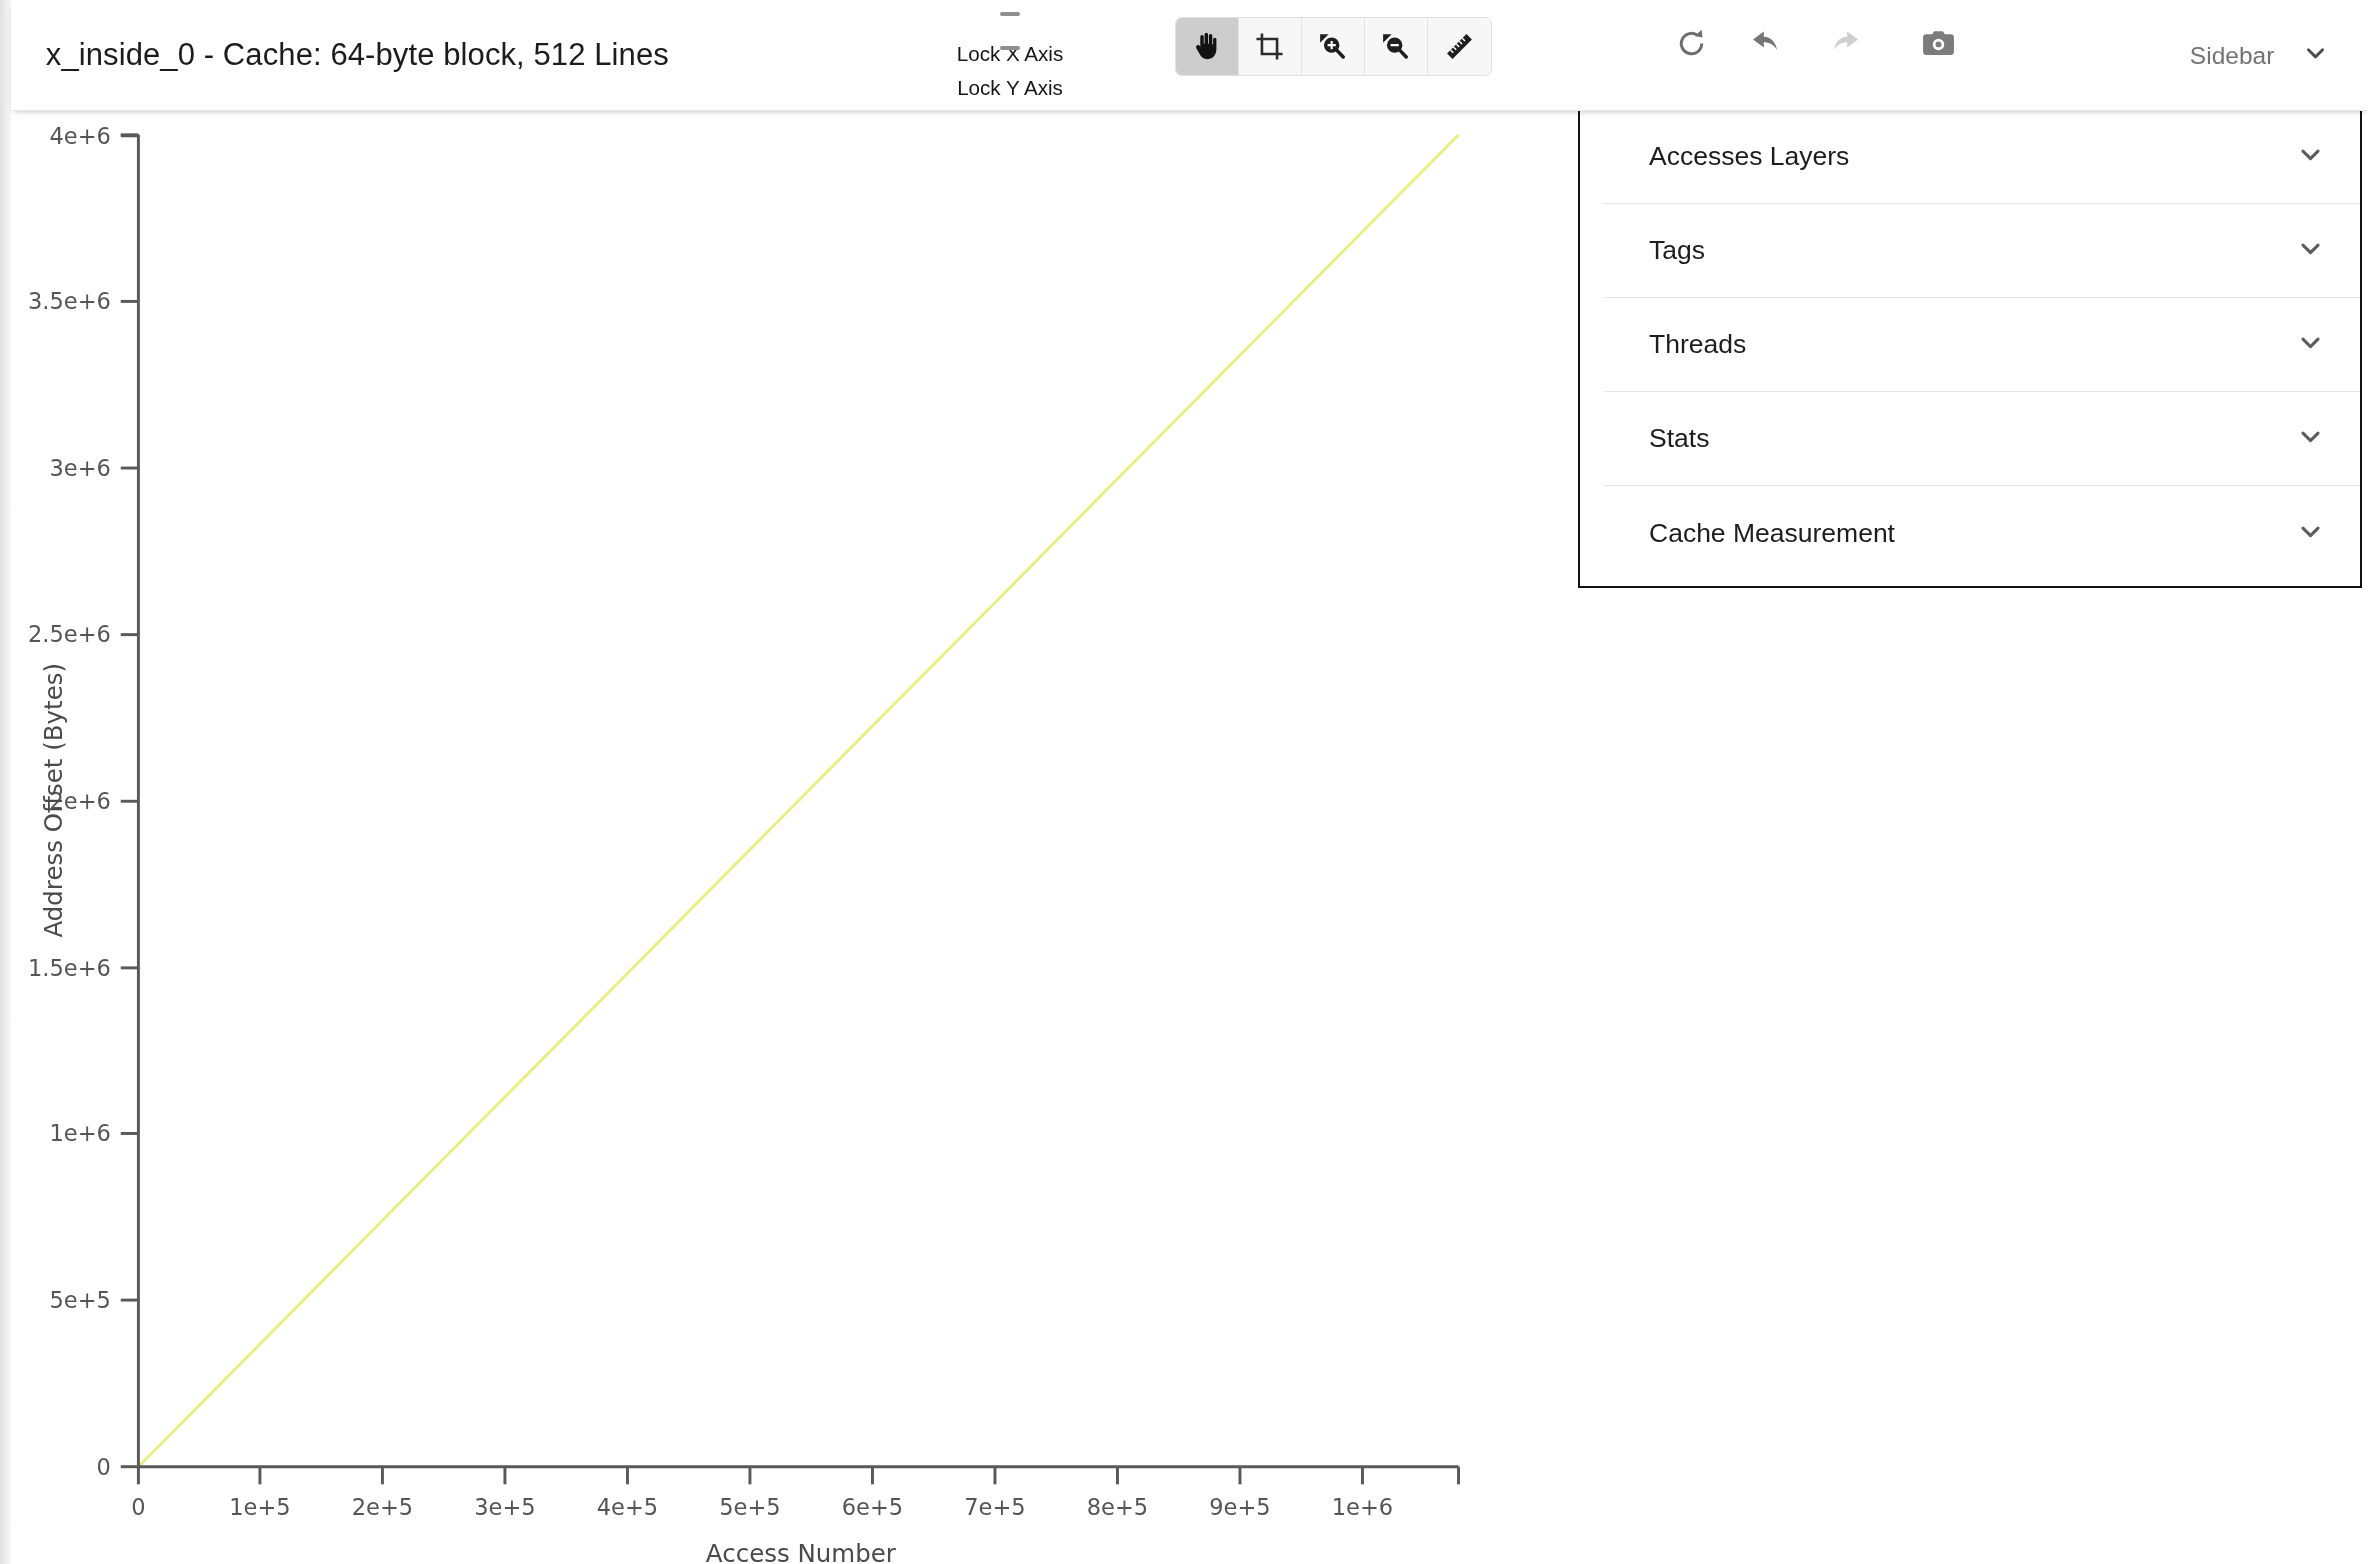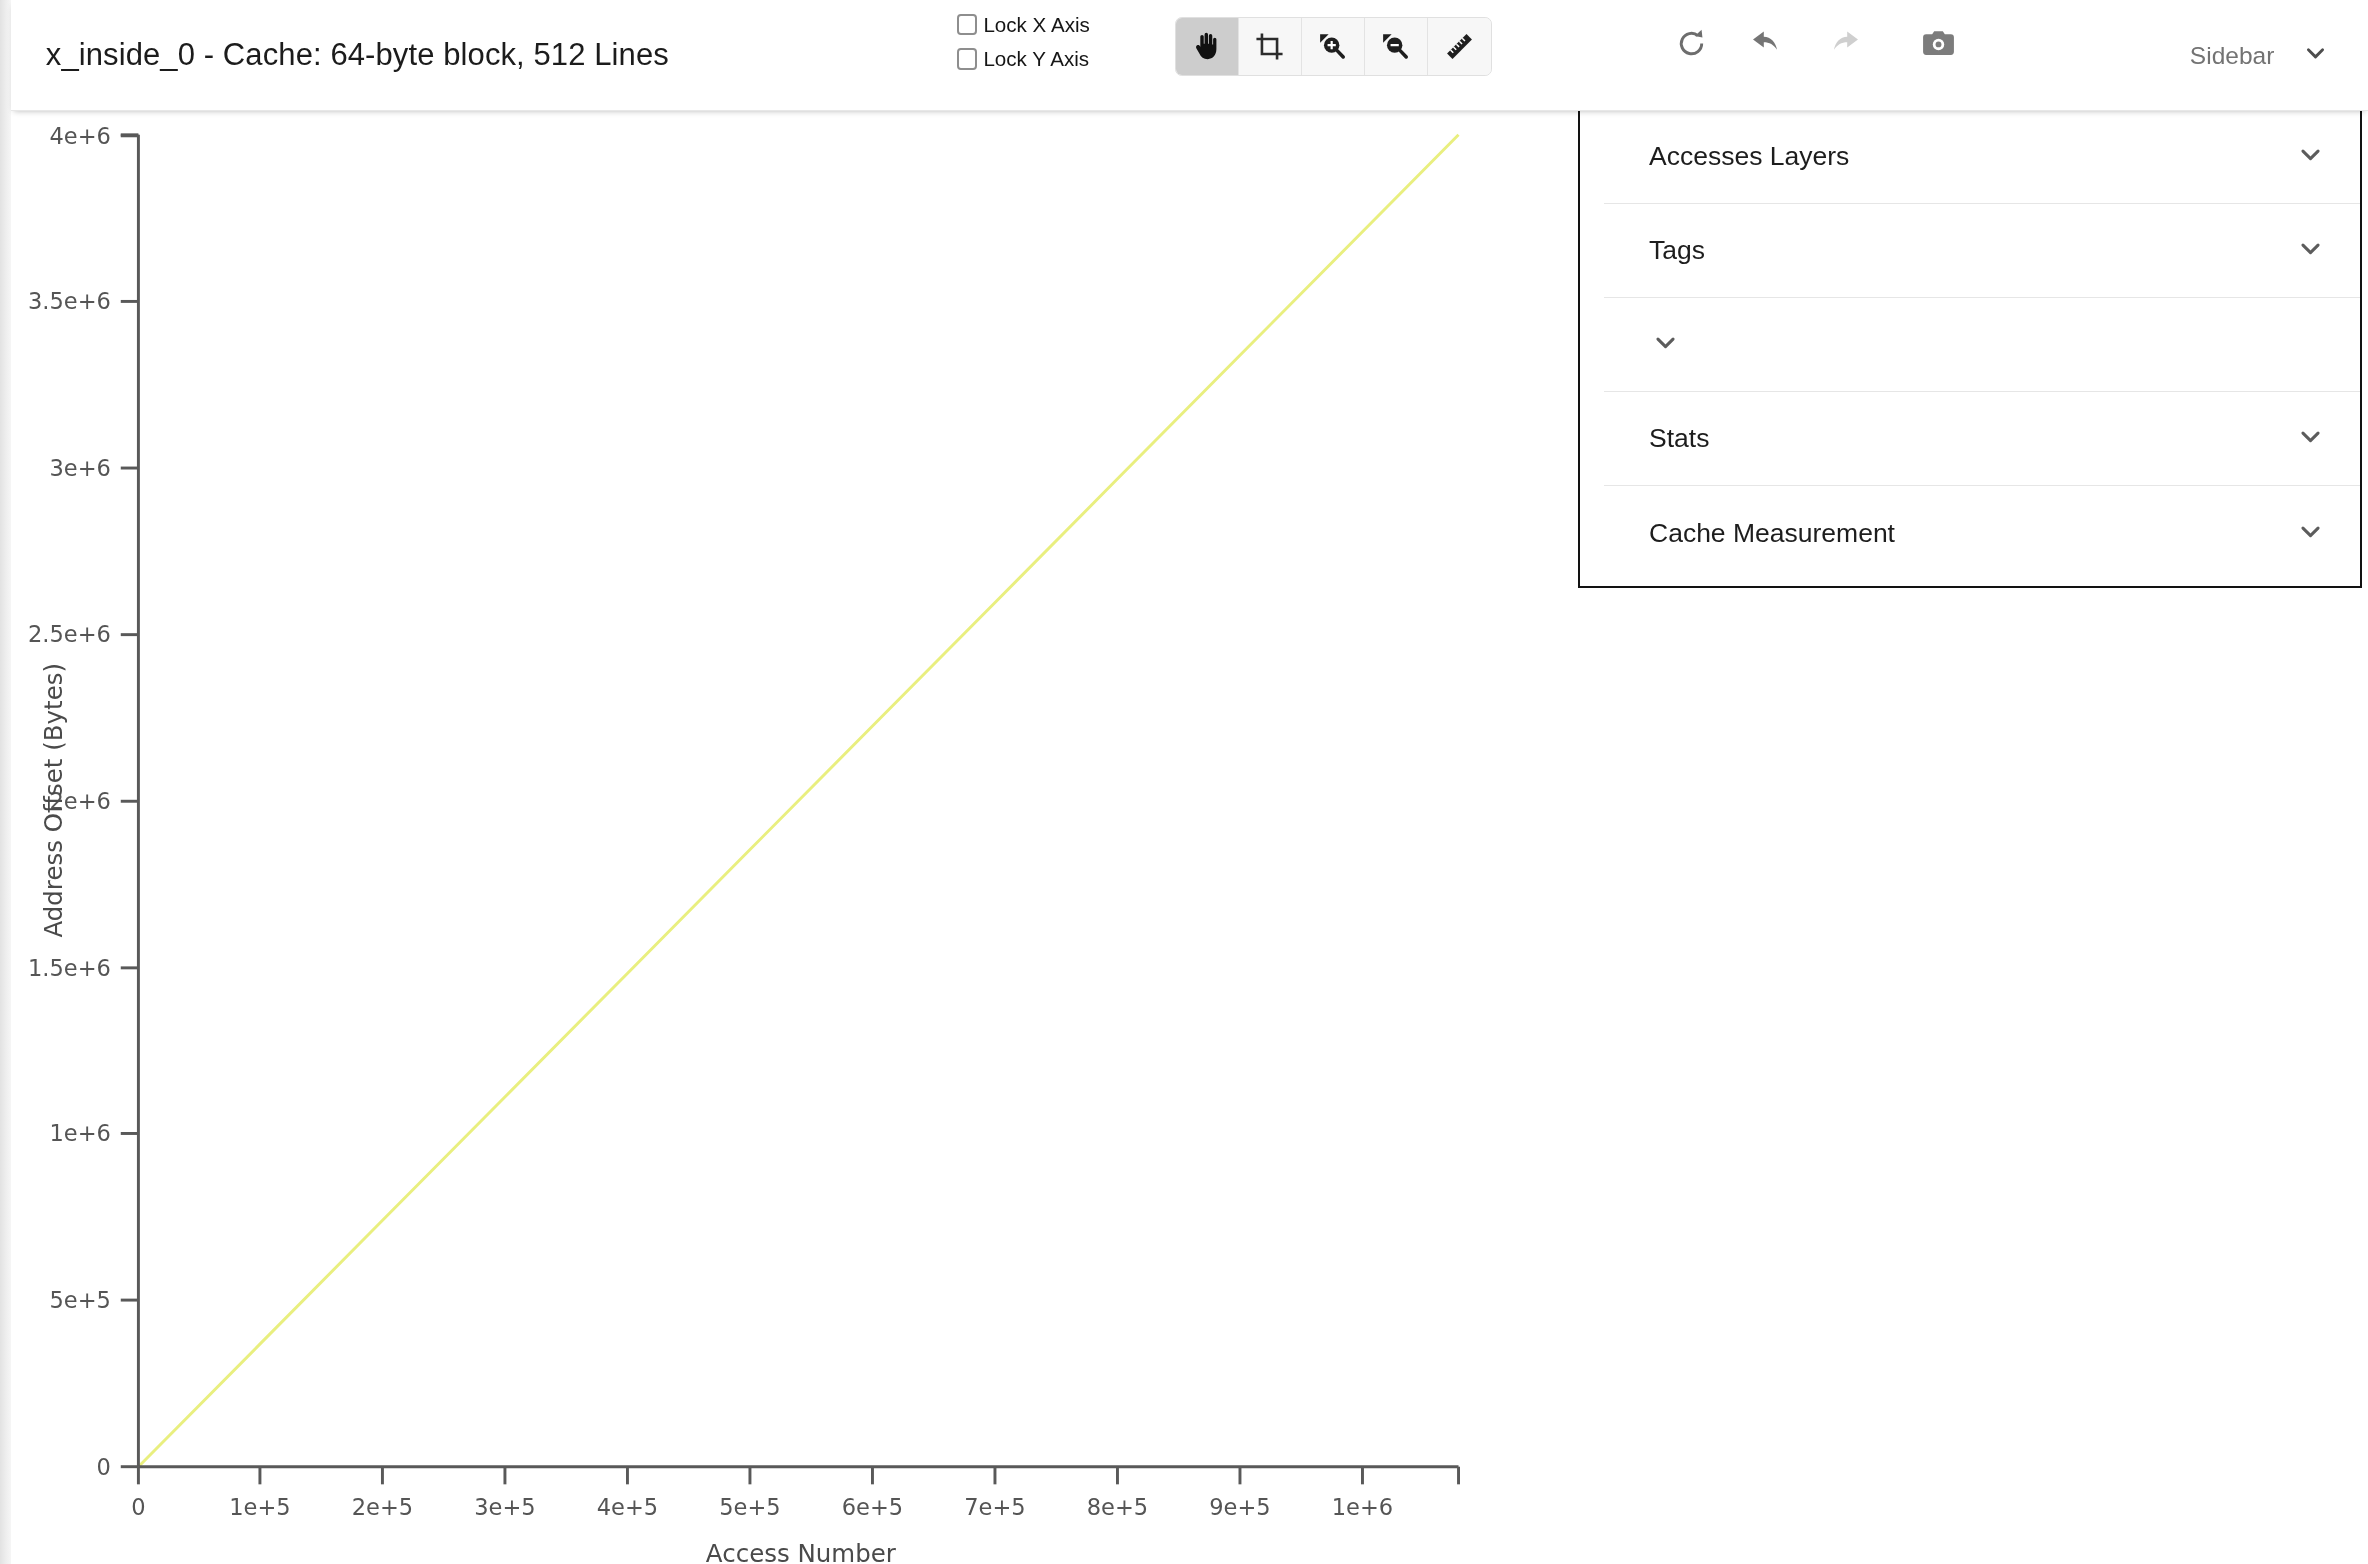--- a/index.html
+++ b/index.html
@@ -39,21 +39,21 @@
     transform: translateY(-50%);
     font-size: 31px; color: #1c1c1c;
     white-space: nowrap; letter-spacing: 0.1px;
   }
 
   
   .locks {
     position: absolute; left: 946px; top: 11.8px;
     display: flex; flex-direction: column; gap: 8.8px;
   }
-  .lockrow { display: flex; align-items: center; gap: 6px; height: 25.5px; }
+  .lockrow { display: flex; align-items: center; gap: 26px; height: 25.5px; flex-direction: column; }
   .cbox {
     width: 20.6px; height: 21.6px;
     border: 2px solid #8e8e8e; border-radius: 3.9px;
     background: #ffffff;
   }
   .lockrow span { font-size: 20.6px; color: #161616; white-space: nowrap; }
 
   
   .toolgroup {
     position: absolute; left: 1164px; top: 16.7px;
@@ -354,20 +354,21 @@
     <div class="acc-item">
       <span class="acc-label">Tags</span>
       <span>
         <svg width="33" height="33" viewBox="0 0 24 24">
           <path fill="none" stroke="#5c5c5c" stroke-width="2.2" stroke-linecap="round" stroke-linejoin="round" d="M6.5 9.5L12 15l5.5-5.5"></path>
         </svg>
       </span>
     </div>
 
     <div class="acc-item">
+      <span class="acc-label">Threads</span>
       <span>
         <svg width="33" height="33" viewBox="0 0 24 24">
           <path fill="none" stroke="#5c5c5c" stroke-width="2.2" stroke-linecap="round" stroke-linejoin="round" d="M6.5 9.5L12 15l5.5-5.5"></path>
         </svg>
       </span>
     </div>
 
     <div class="acc-item">
       <span class="acc-label">Stats</span>
       <span>

